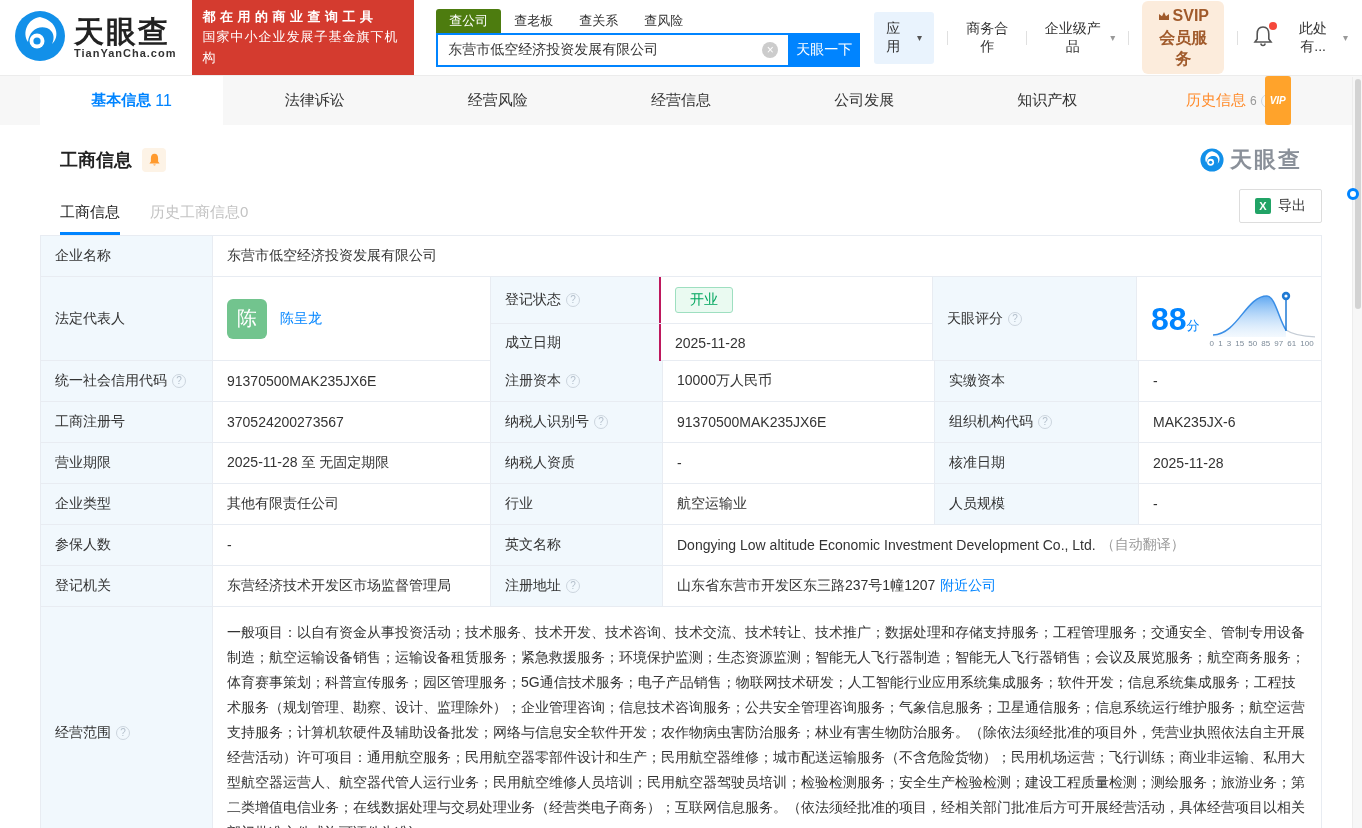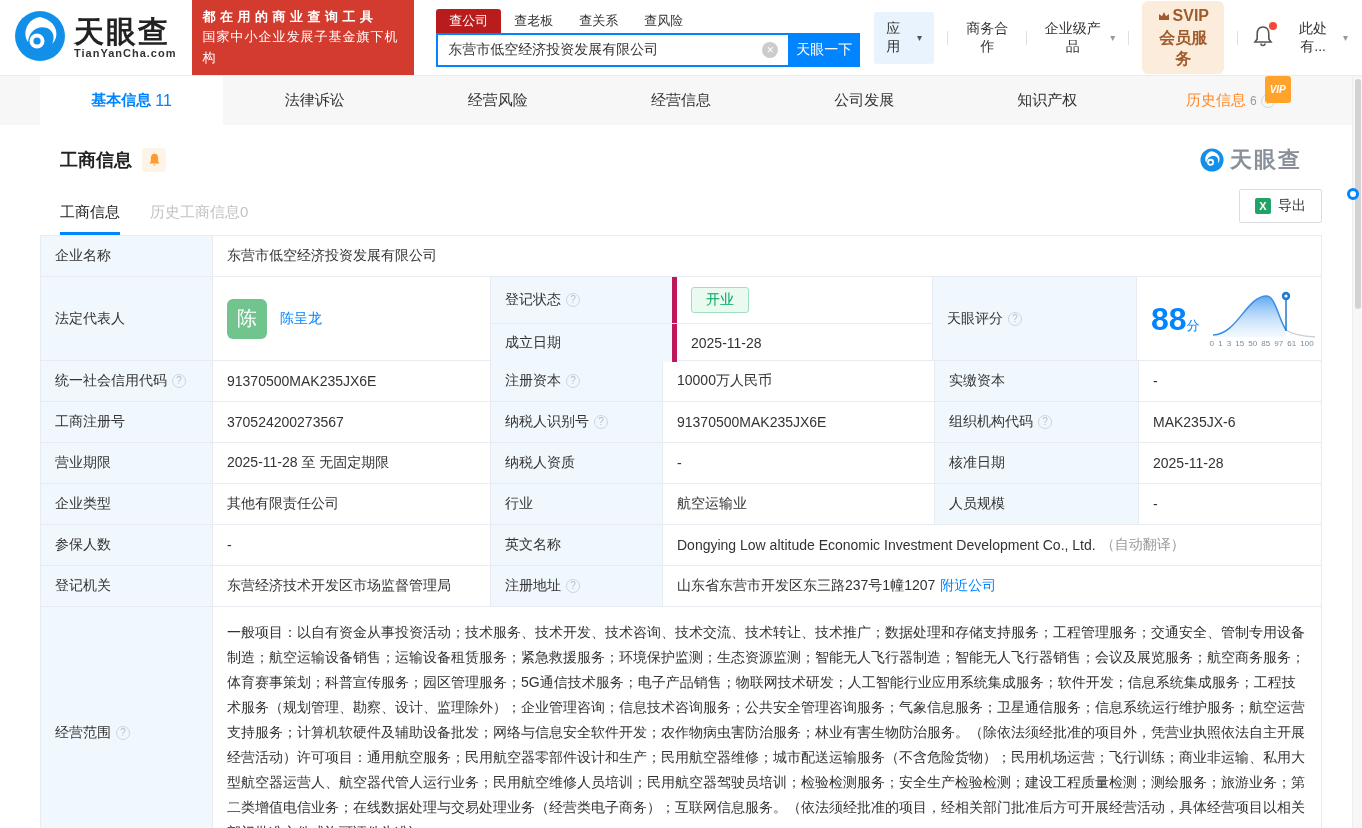--- a/index.html
+++ b/index.html
@@ -12,21 +12,21 @@
   .logo { display:flex; align-items:center; gap:8px; cursor:pointer; }
   .logo-text-main { font-size:30px; font-weight:bold; color:#222; line-height:1.05; letter-spacing:2px;}
   .logo-text-sub { font-size:11px; font-weight:bold; color:#333; letter-spacing:1px; }
   .slogan { background:#d43b2f; color:#fff; padding:7px 10px; line-height:1.55; margin-left:2px;}
   .slogan .l1 { font-size:13px; font-weight:bold; letter-spacing:4.5px; }
   .slogan .l2 { font-size:13px; letter-spacing:1px; }
 
   .search-block { margin-left:8px; }
   .search-tabs { display:flex; font-size:13px; align-items:flex-end; }
   .search-tab { padding:3px 13px; color:#333; cursor:pointer; }
-  .search-tab.active { background:#b91c1c; color:#fff; border-radius:3px 3px 0 0; }
+  .search-tab.active { background:#4d7c0f; color:#fff; border-radius:3px 3px 0 0; }
   .search-row { display:flex; height:34px; }
   .search-input-wrap { position:relative; width:352px; }
   .search-input { width:100%; height:100%; border:2px solid #0084ff; border-right:none;
     padding:0 34px 0 10px; font-size:14px; color:#333; outline:none;
     font-family:"Liberation Sans","DejaVu Sans",sans-serif; }
   .clear-icon { position:absolute; right:10px; top:9px; width:16px; height:16px; border-radius:50%;
     background:#ccc; color:#fff; font-size:12px; line-height:16px; text-align:center; cursor:pointer; }
   .search-btn { width:72px; background:#0084ff; color:#fff; border:none; font-size:14px; cursor:pointer;
     font-family:"Liberation Sans","DejaVu Sans",sans-serif; }
 
@@ -43,21 +43,21 @@
 
   
   .tabstrip { height:49px; background:#f7f7f7; display:flex; padding:0 40px; }
   .tab { flex:1; display:flex; align-items:center; justify-content:center; font-size:15px; color:#333; cursor:pointer; }
   .tab-inner { position:relative; display:flex; align-items:center; gap:4px; }
   .tab.active { background:#fff; color:#0084ff; font-weight:bold; }
   .tab.active .count { color:#0084ff; font-size:16px; font-weight:normal; }
   .tab.history { color:#ff8b2b; }
   .tab.history .count { color:#999; font-size:12px; }
   .vip-tag { position:absolute; top:-15px; right:-16px; background:#ffa32b; color:#fff;
-    font-size:10px; font-weight:bold; font-style:italic; padding:8px 5px; border-radius:3px;text-align:right; }
+    font-size:10px; font-weight:bold; font-style:italic; padding:19px 5px; border-radius:3px;text-align:right; }
   .help-icon { display:inline-block; width:14px; height:14px; border-radius:50%;
     border:1px solid #ccd5de; color:#b3bfcb; font-size:10px; line-height:12px; text-align:center;
     font-style:normal; flex:none; }
 
   
   .content { padding:0 40px; background:#fff; }
   .section-head { display:flex; align-items:center; padding:20px 20px 0; }
   .section-title { font-size:18px; font-weight:bold; color:#222; }
   .bell-badge { width:24px; height:24px; background:#fdf3e6; border-radius:4px; margin-left:10px;
     display:flex; align-items:center; justify-content:center; cursor:pointer; }
@@ -83,21 +83,21 @@
   .td.lab { background:#f1f8fd; color:#333; }
   .w-l1 { width:172px; flex:none; } .w-v1 { width:278px; flex:none; }
   .w-l2 { width:172px; flex:none; } .w-v2 { width:272px; flex:none; }
   .w-l3 { width:204px; flex:none; } .w-v3 { width:218px; flex:none; }
   .grow { flex:1; }
   .row-rep { height:84px; }
   .rep-mid { width:442px; flex:none; display:flex; flex-direction:column; border-right:1px solid #e8ecf2; }
   .rep-mid-row { display:flex; flex:1; }
   .rep-mid-row:first-child { border-bottom:1px solid #e8ecf2; }
   .rep-mid-row .td { border-right:none; }
-  .rep-mid-row .td.lab { width:186px; flex:none; border-right:5px solid #be185d;align-items:center; }
+  .rep-mid-row .td.lab { width:170px; flex:none; border-right:2px solid #be185d;align-items:center; }
   .rep-mid-row .td.val { flex:1; }
   .avatar { width:40px; height:40px; border-radius:6px; background:#72c48e; color:#fff;
     font-size:20px; display:flex; align-items:center; justify-content:center; flex:none; }
   .link { color:#0084ff; text-decoration:none; cursor:pointer; }
   .name-link { margin-left:8px; }
   .status-badge { border:1px solid #9edfc0; background:#eafaf1; color:#00a65e;
     padding:3px 14px; border-radius:3px; font-size:14px; }
   .score-cell { display:flex; align-items:center; gap:10px; padding:6px 8px 6px 14px; }
   .score-num { font-size:32px; font-weight:bold; color:#0084ff; line-height:1; }
   .score-unit { font-size:13px; color:#0084ff; }

